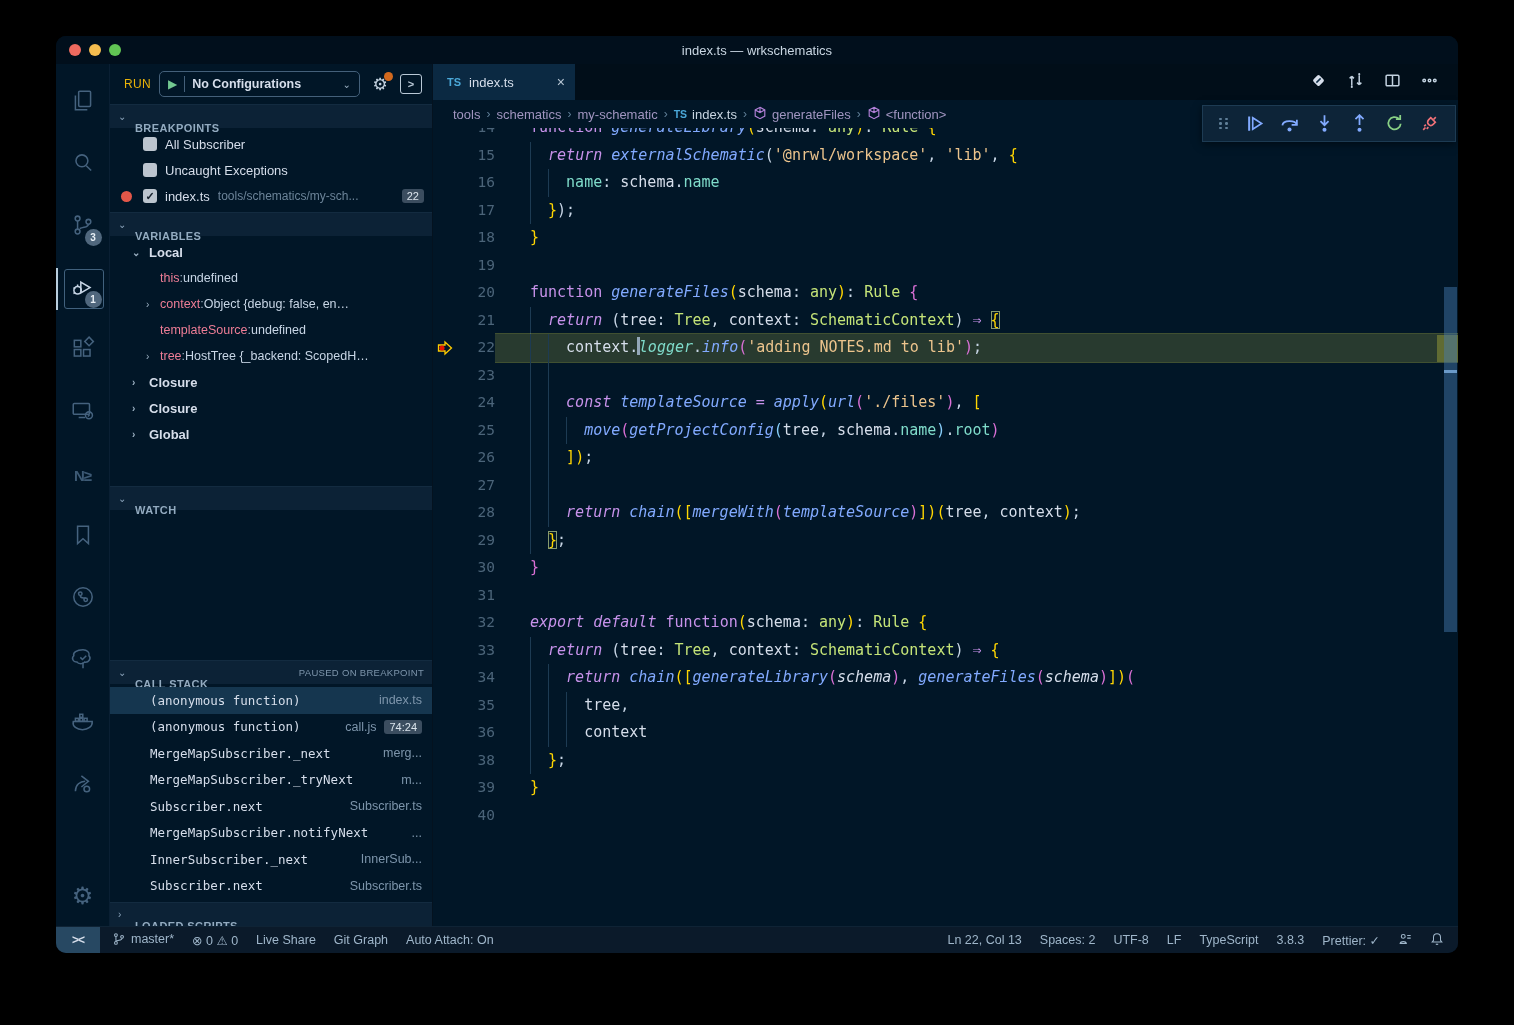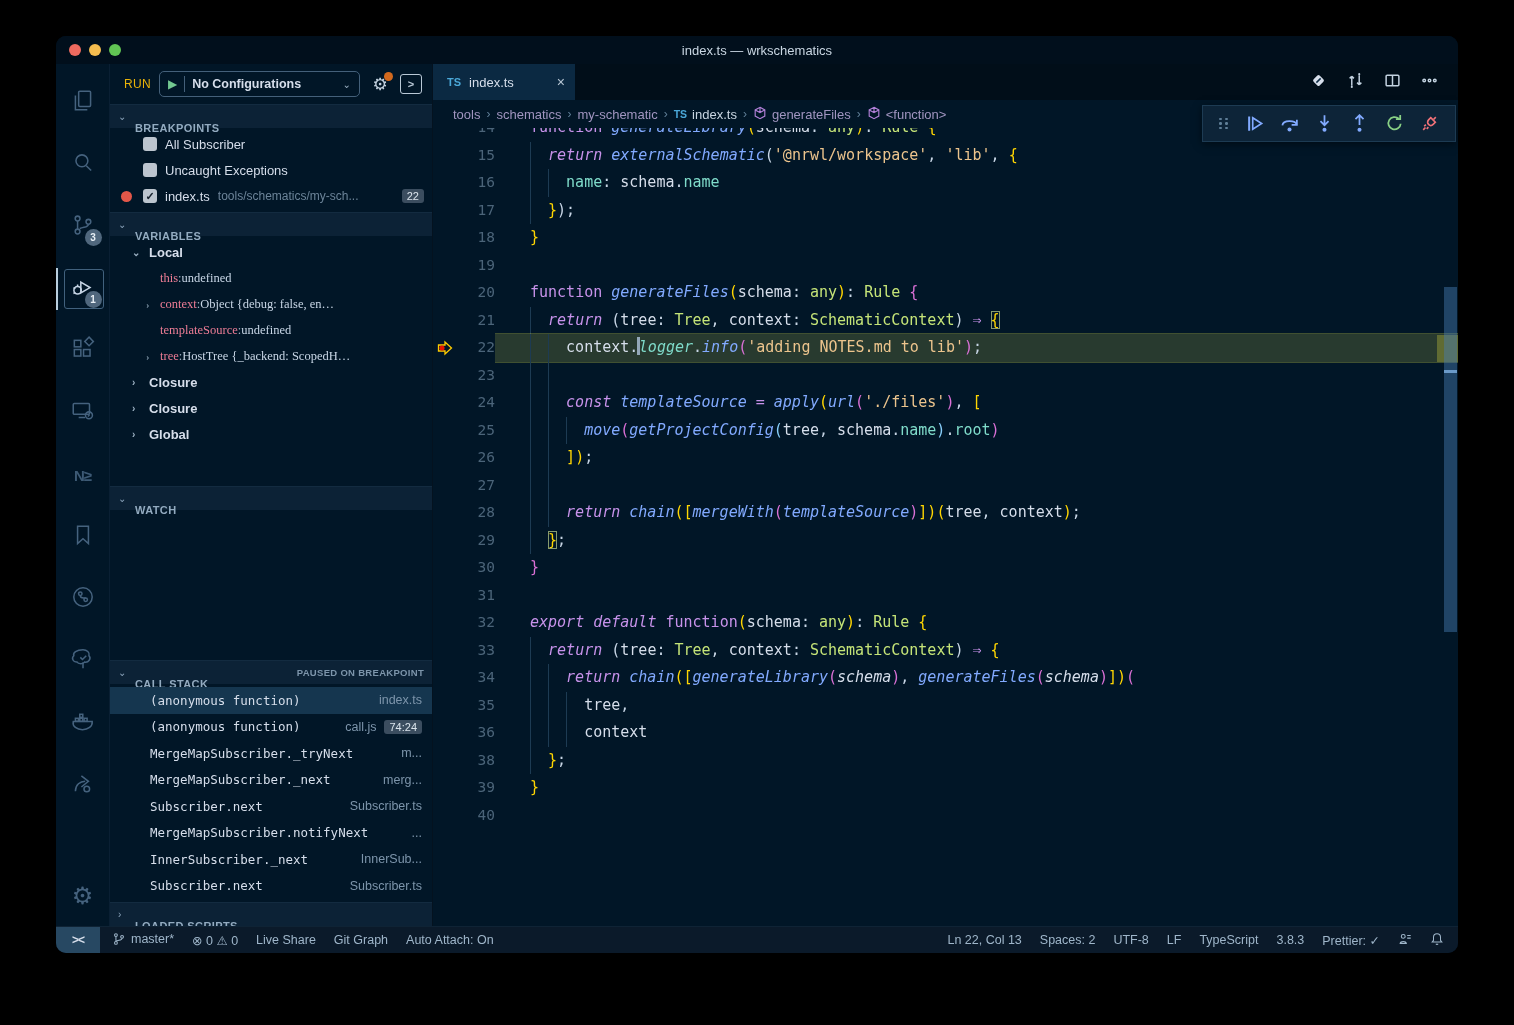--- a/index.html
+++ b/index.html
@@ -37,34 +37,34 @@
   .run-sep { width:1px; height:16px; background:#44607a; }
   .run-config-label { flex:1; font-size:12.5px; color:#d6deeb; font-weight:bold; }
   .run-chevron { color:#9db2c4; font-size:10px; }
   .run-gear { position:relative; font-size:17px; color:#c3d2e0; width:24px; text-align:center; }
   .run-gear-dot { position:absolute; right:-1px; top:-2px; width:9px; height:9px; border-radius:50%; background:#d2691e; }
   .run-console { width:22px; height:20px; border:1.4px solid #b9c8d6; border-radius:3px; color:#b9c8d6; font-size:11px; font-weight:bold; display:flex; align-items:center; justify-content:center; }
 
   .section-header { height:24px; flex:none; background:#0c2236; border-top:1px solid #132b40; display:flex; align-items:center; padding:0 8px; gap:7px; }
   .sh-chevron { color:#8aa3ba; font-size:10px; width:10px; }
   .sh-title { font-size:11px; font-weight:bold; color:#93abc0; letter-spacing:.4px;margin-top:22px; }
-  .sh-right { margin-left:auto; font-size:9.5px; font-weight:bold; color:#7d95ab; letter-spacing:.3px; }
+  .sh-right { margin-left:auto; font-size:9.5px; font-weight:normal; color:#7d95ab; letter-spacing:.3px; }
   .section-body { flex:none; padding:3px 0; }
 
   .sb-row { height:26px; display:flex; align-items:center; font-size:13px; color:#d6deeb; position:relative; }
   .bp-row { padding-left:33px; gap:8px; }
   .bp-dot { position:absolute; left:11px; width:11px; height:11px; border-radius:50%; background:#e35749; }
   .cb { width:14px; height:14px; background:#bcc5cf; border-radius:3px; flex:none; font-size:11px; font-weight:bold; color:#17222e; display:flex; align-items:center; justify-content:center; }
   .bp-label { white-space:nowrap; }
   .bp-detail { color:#6c8499; font-size:12px; white-space:nowrap; overflow:hidden; text-overflow:ellipsis; }
   .bp-badge { margin-left:auto; margin-right:8px; background:#3b4d5f; color:#dbe4ec; font-size:11px; border-radius:3px; padding:1px 5px; flex:none; }
 
   .var-group { padding-left:22px; gap:7px; font-weight:bold; }
   .var-chevron { color:#9db2c4; font-size:10px; width:10px; flex:none; }
-  .var-row { padding-left:50px; font-family:Liberation Serif, serif; font-size:12.5px; gap:0; }
+  .var-row { padding-left:50px; font-family:Liberation Sans, sans-serif; font-size:12.5px; gap:0; }
   .var-row.has-chevron { padding-left:36px; }
   .var-row .var-chevron { margin-right:4px; }
   .var-name { color:#ee7d96; }
   .var-punct { color:#9db2c4; }
   .var-value { color:#c8d6e6; white-space:nowrap; overflow:hidden; text-overflow:ellipsis; }
 
   .watch-body { flex:1 0 auto; }
 
   .cs-row { height:26.5px; padding:0 10px 0 40px; gap:8px; }
   .cs-row.selected { background:#15364f; }
@@ -332,26 +332,26 @@
           <div class="sb-row cs-row selected">
             <span class="cs-name">(anonymous function)</span>
             <span class="cs-file">index.ts</span>
           </div>
           <div class="sb-row cs-row">
             <span class="cs-name">(anonymous function)</span>
             <span class="cs-file">call.js</span>
             <span class="cs-badge">74:24</span>
           </div>
           <div class="sb-row cs-row">
+            <span class="cs-name">MergeMapSubscriber._next</span>
+            <span class="cs-file">merg...</span>
+          </div>
+          <div class="sb-row cs-row">
             <span class="cs-name">MergeMapSubscriber._tryNext</span>
             <span class="cs-file">m...</span>
-          </div>
-          <div class="sb-row cs-row">
-            <span class="cs-name">MergeMapSubscriber._next</span>
-            <span class="cs-file">merg...</span>
           </div>
           <div class="sb-row cs-row">
             <span class="cs-name">Subscriber.next</span>
             <span class="cs-file">Subscriber.ts</span>
           </div>
           <div class="sb-row cs-row">
             <span class="cs-name">MergeMapSubscriber.notifyNext</span>
             <span class="cs-file">...</span>
           </div>
           <div class="sb-row cs-row">

